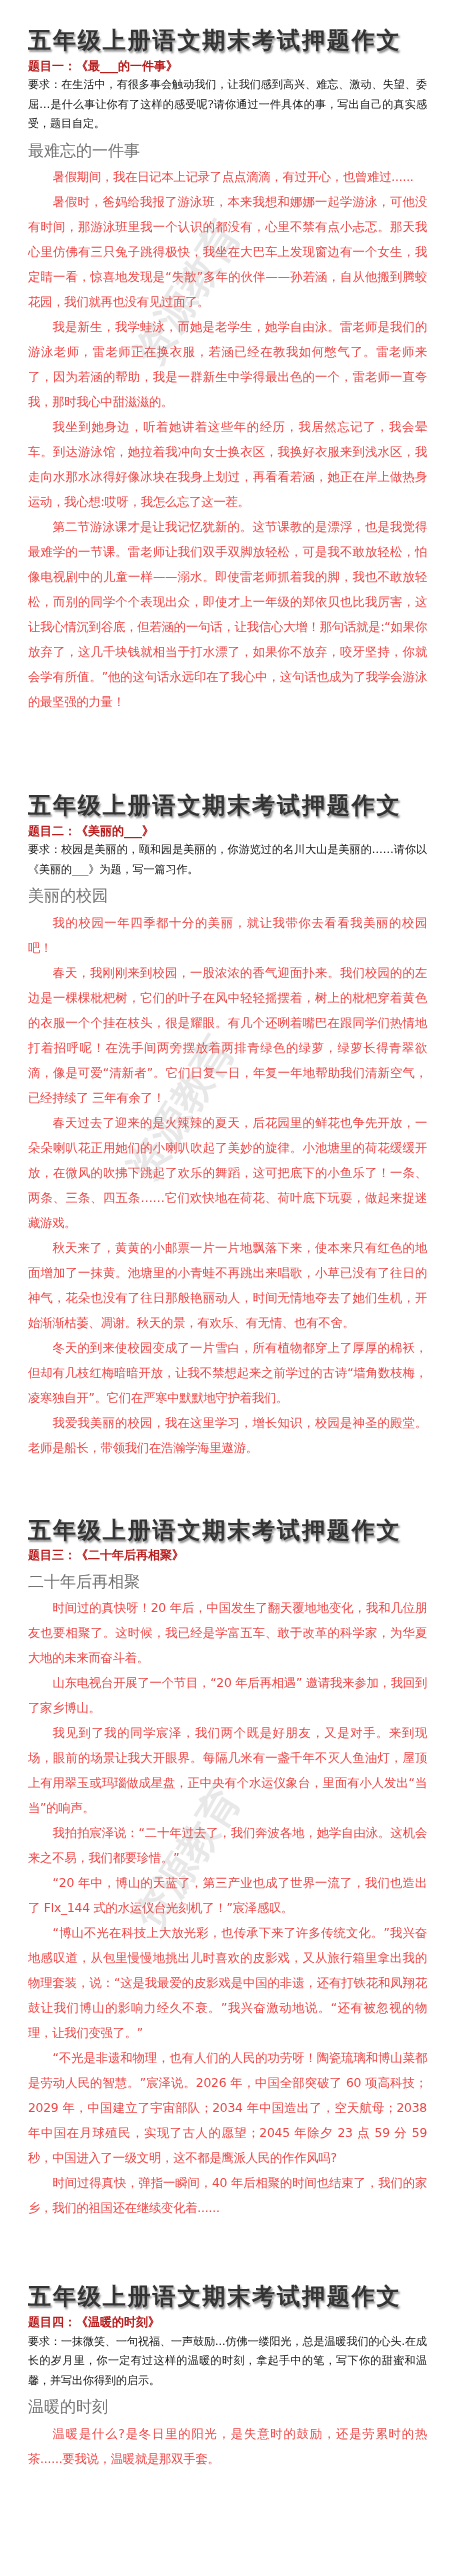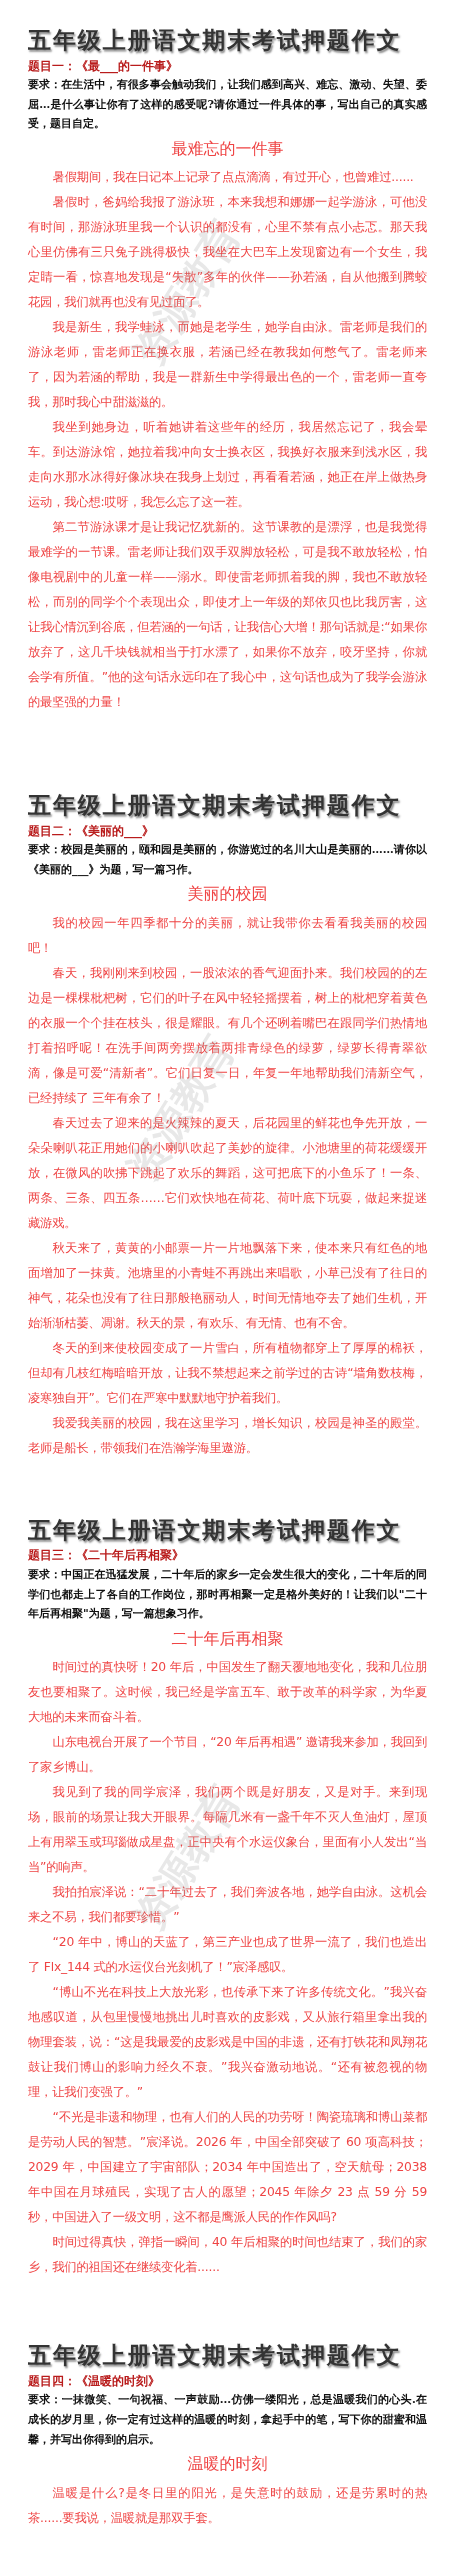--- a/index.html
+++ b/index.html
@@ -13,26 +13,26 @@
     text-shadow: 1.3px 1.9px 1.9px rgba(0,0,0,0.45);
     margin: 0; line-height: 30px;
   }
   .topic {
     font-family: "DejaVu Serif", serif;
     font-size: 12px; font-weight: bold; color: #b91c1c;
     line-height: 17.7px; margin-top: 2.5px;
   }
   .req {
     font-family: "DejaVu Serif", serif;
-    font-size: 11px; font-weight: bold; color: #111111;
+    font-size: 11px; font-weight: normal; color: #111111;
     line-height: 19.6px; text-align: justify;
   }
   .essay-title {
-    font-family: Liberation Mono, monospace;
-    font-size: 16px; color: #ef4444; text-align: center;
+    font-family: Liberation Sans, sans-serif;
+    font-size: 16px; color: #737373; text-align: left;
     line-height: 25px; margin: 3.8px 0 2.5px;
   }
   .para {
     font-family: "DejaVu Sans", sans-serif;
     font-size: 12.3px; color: #ef4444;
     line-height: 25px; text-indent: 2em; margin: 0;
     text-align: justify; letter-spacing: -0.2px;
   }
   .sec1 { padding-top: 25px; }
   .sec2 { margin-top: 75px; }
@@ -72,21 +72,20 @@
     <p class="para">春天过去了迎来的是火辣辣的夏天，后花园里的鲜花也争先开放，一朵朵喇叭花正用她们的小喇叭吹起了美妙的旋律。小池塘里的荷花缓缓开放，在微风的吹拂下跳起了欢乐的舞蹈，这可把底下的小鱼乐了！一条、两条、三条、四五条……它们欢快地在荷花、荷叶底下玩耍，做起来捉迷藏游戏。</p>
     <p class="para">秋天来了，黄黄的小邮票一片一片地飘落下来，使本来只有红色的地面增加了一抹黄。池塘里的小青蛙不再跳出来唱歌，小草已没有了往日的神气，花朵也没有了往日那般艳丽动人，时间无情地夺去了她们生机，开始渐渐枯萎、凋谢。秋天的景，有欢乐、有无情、也有不舍。</p>
     <p class="para">冬天的到来使校园变成了一片雪白，所有植物都穿上了厚厚的棉袄，但却有几枝红梅暗暗开放，让我不禁想起来之前学过的古诗“墙角数枝梅，凌寒独自开”。它们在严寒中默默地守护着我们。</p>
     <p class="para">我爱我美丽的校园，我在这里学习，增长知识，校园是神圣的殿堂。老师是船长，带领我们在浩瀚学海里遨游。</p>
     <div class="watermark" style="left:101px; top:291px;">资源教育</div>
   </div>
 
   <div class="section sec3">
     <h1 class="sec-title">五年级上册语文期末考试押题作文</h1>
     <div class="topic">题目三：《二十年后再相聚》</div>
-    <div class="req">要求：中国正在迅猛发展，二十年后的家乡一定会发生很大的变化，二十年后的同学们也都走上了各自的工作岗位，那时再相聚一定是格外美好的！让我们以"二十年后再相聚"为题，写一篇想象习作。</div>
     <div class="essay-title">二十年后再相聚</div>
     <p class="para">时间过的真快呀！20 年后，中国发生了翻天覆地地变化，我和几位朋友也要相聚了。这时候，我已经是学富五车、敢于改革的科学家，为华夏大地的未来而奋斗着。</p>
     <p class="para">山东电视台开展了一个节目，“20 年后再相遇” 邀请我来参加，我回到了家乡博山。</p>
     <p class="para">我见到了我的同学宸泽，我们两个既是好朋友，又是对手。来到现场，眼前的场景让我大开眼界。每隔几米有一盏千年不灭人鱼油灯，屋顶上有用翠玉或玛瑙做成星盘，正中央有个水运仪象台，里面有小人发出“当当”的响声。</p>
     <p class="para">我拍拍宸泽说：“二十年过去了，我们奔波各地，她学自由泳。这机会来之不易，我们都要珍惜。”</p>
     <p class="para">“20 年中，博山的天蓝了，第三产业也成了世界一流了，我们也造出了 Flx_144 式的水运仪台光刻机了！”宸泽感叹。</p>
     <p class="para">“博山不光在科技上大放光彩，也传承下来了许多传统文化。”我兴奋地感叹道，从包里慢慢地挑出儿时喜欢的皮影戏，又从旅行箱里拿出我的物理套装，说：“这是我最爱的皮影戏是中国的非遗，还有打铁花和凤翔花鼓让我们博山的影响力经久不衰。”我兴奋激动地说。“还有被忽视的物理，让我们变强了。”</p>
     <p class="para">“不光是非遗和物理，也有人们的人民的功劳呀！陶瓷琉璃和博山菜都是劳动人民的智慧。”宸泽说。2026 年，中国全部突破了 60 项高科技；2029 年，中国建立了宇宙部队；2034 年中国造出了，空天航母；2038 年中国在月球殖民，实现了古人的愿望；2045 年除夕 23 点 59 分 59 秒，中国进入了一级文明，这不都是鹰派人民的作作风吗?</p>
     <p class="para">时间过得真快，弹指一瞬间，40 年后相聚的时间也结束了，我们的家乡，我们的祖国还在继续变化着......</p>
     <div class="watermark" style="left:107px; top:316px;">资源教育</div>

